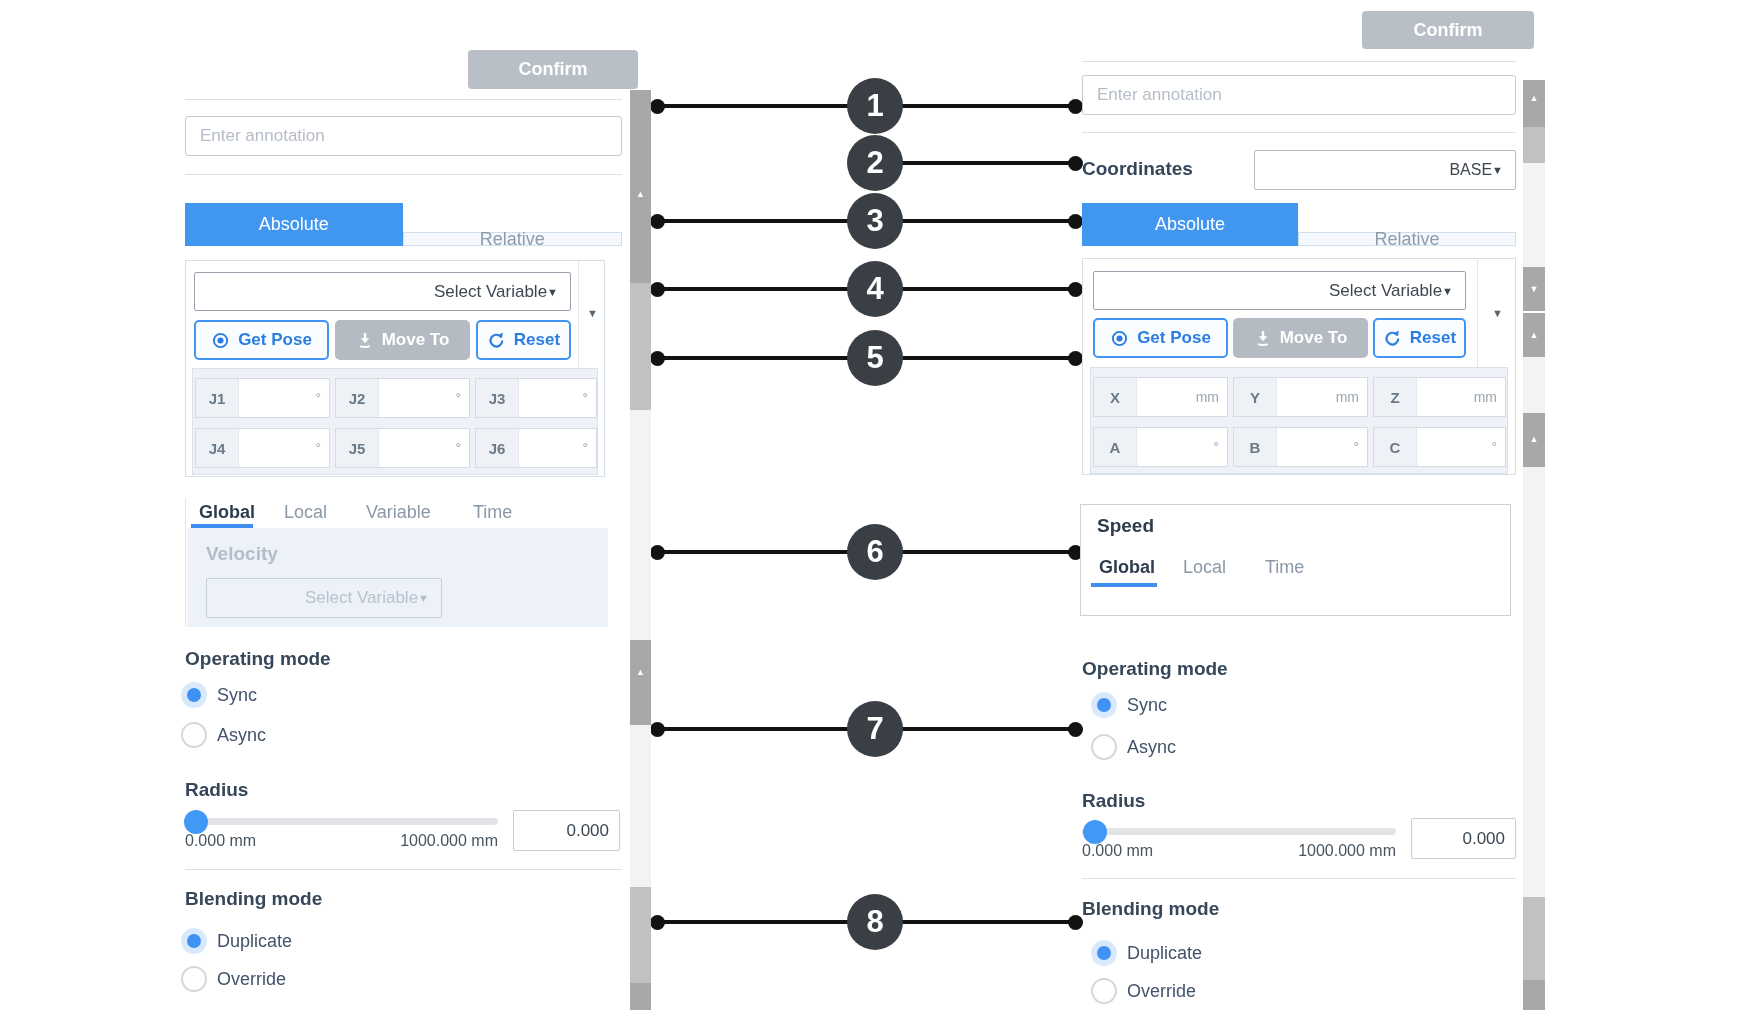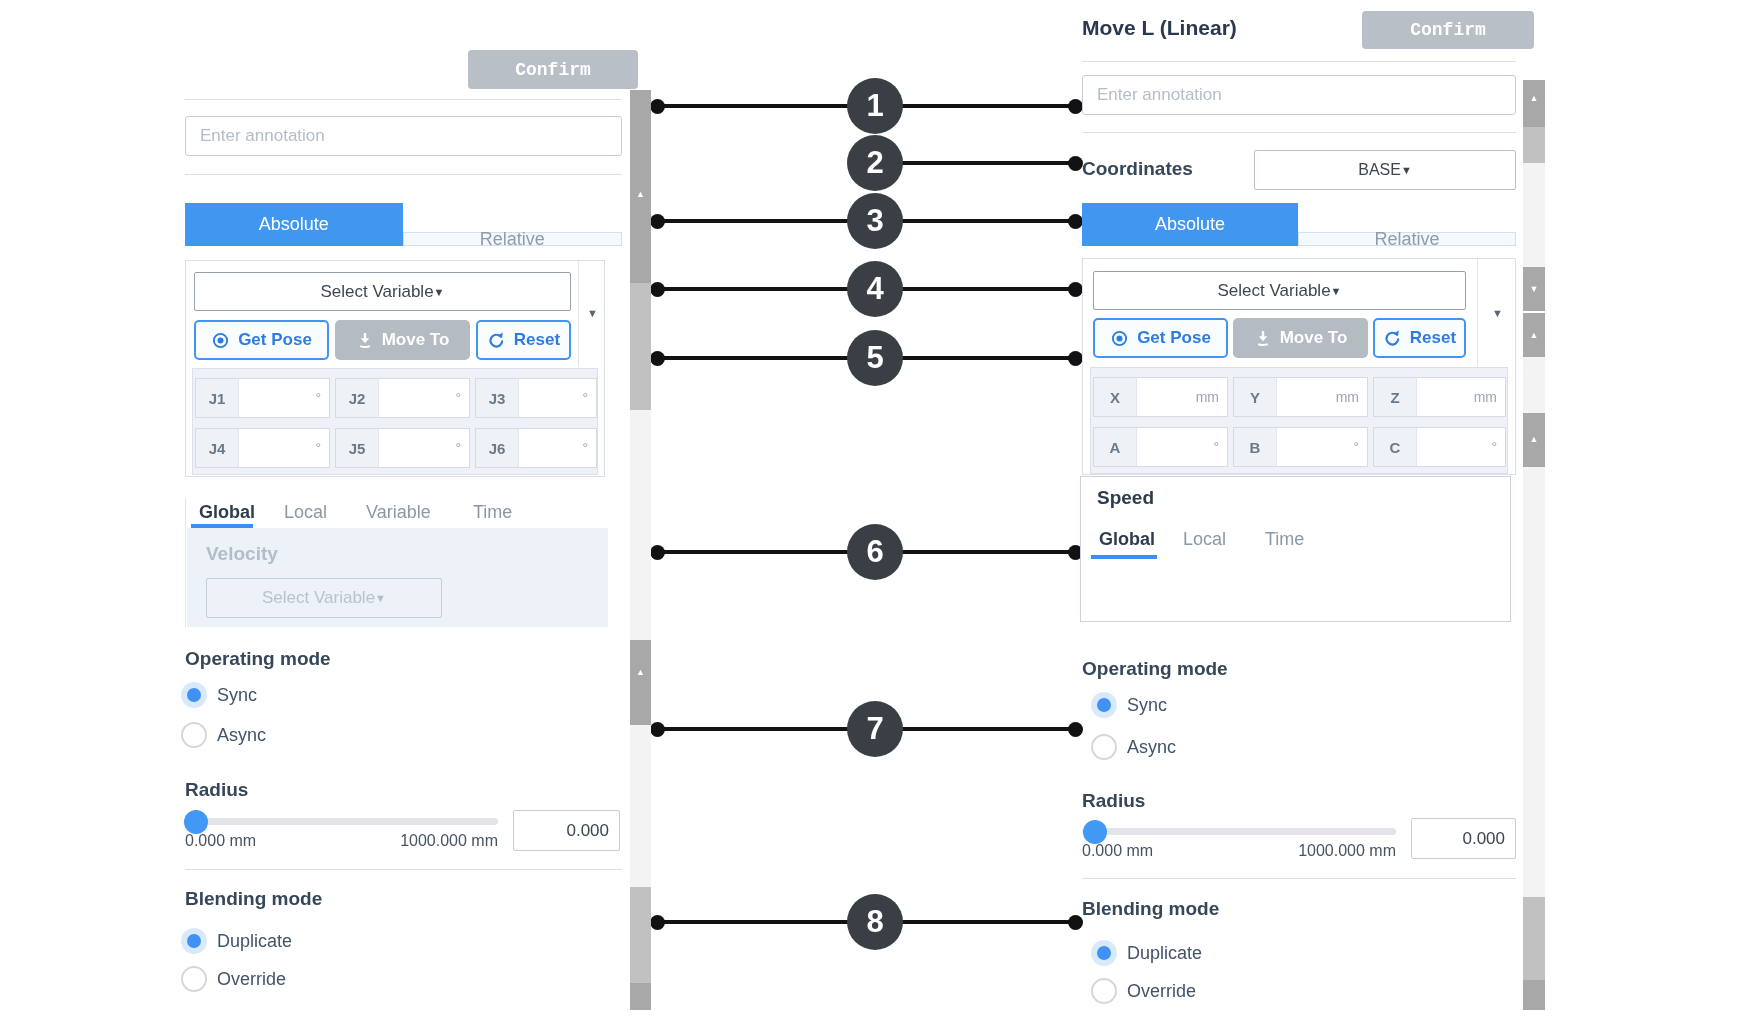--- a/index.html
+++ b/index.html
@@ -1,28 +1,28 @@
 <!DOCTYPE html>
 <html><head>
 <meta charset="utf-8">
 <style>
   html,body{margin:0;padding:0;background:#fff;font-family:"Liberation Sans",sans-serif;}
   #page{position:relative;width:1761px;height:1027px;background:#fff;overflow:hidden;}
   .abs{position:absolute;}
   .panel-title{font-size:21px;font-weight:bold;color:#2b3950;}
-  .btn-confirm{background:#b9bfc6;border-radius:4px;color:#fff;font-size:18px;font-weight:bold;display:flex;align-items:center;justify-content:center;cursor:pointer;font-family:Liberation Mono, monospace;}
+  .btn-confirm{background:#b9bfc6;border-radius:4px;color:#fff;font-size:18px;font-weight:bold;display:flex;align-items:center;justify-content:center;cursor:pointer;}
   .divider{height:1px;background:#dcdfe4;}
   .annot{box-sizing:border-box;border:1px solid #c6ccd4;border-radius:3px;padding:0 14px;font-size:17px;color:#4a5866;outline:none;font-family:"Liberation Sans",sans-serif;background:#fff;}
   .annot::placeholder{color:#b5bdc7;}
   .tabs{display:flex;}
   .tab{flex:1;display:flex;align-items:center;justify-content:center;font-size:18px;box-sizing:border-box;}
   .tab.active{background:#4197f0;color:#fff;}
   .tab.inactive{background:#f5f9fd;border:1px solid #cfe0f0;color:#8d9dad;margin-top:29px;}
   .groupbox{box-sizing:border-box;border:1px solid #d9dfe7;background:#fff;}
-  .selectbox{box-sizing:border-box;border:1px solid #99a2ac;border-radius:2px;background:#fff;display:flex;align-items:center;justify-content:center;padding:0 12px;font-size:17px;color:#3d4752;}
+  .selectbox{box-sizing:border-box;border:1px solid #99a2ac;border-radius:2px;background:#fff;display:flex;align-items:center;justify-content:flex-end;padding:0 12px;font-size:17px;color:#3d4752;}
   .selectbox .caret{font-size:11px;color:#3b4653;}
   .selectbox.disabled{border:1px solid #c6cfda;background:transparent;color:#b9c3cf;}
   .selectbox.disabled .caret{color:#b3bdc9;}
   .btn-outline{box-sizing:border-box;border:2px solid #4194f3;border-radius:5px;background:#fafdff;color:#2b7de2;font-weight:bold;font-size:17px;display:flex;align-items:center;justify-content:center;gap:8px;cursor:pointer;}
   .btn-gray{box-sizing:border-box;border-radius:5px;background:#b5bbc2;color:#fff;font-weight:bold;font-size:17px;display:flex;align-items:center;justify-content:center;gap:8px;cursor:pointer;}
   .fieldsbox{box-sizing:border-box;background:#eef2f8;border:1px solid #dbe1ea;}
   .field{box-sizing:border-box;background:#fff;border:1px solid #d5dbe3;display:flex;align-items:stretch;}
   .field .flabel{width:42px;background:#eef1f5;border-right:1px solid #e4e8ee;color:#6b7a89;font-weight:bold;font-size:15px;display:flex;align-items:center;justify-content:center;}
   .field .funit{margin-left:auto;display:flex;align-items:center;padding-right:8px;color:#9aa6b2;font-size:14px;}
   .stab{font-size:18px;color:#8b98a6;cursor:pointer;}
@@ -233,21 +233,20 @@
   <div class="abs range-label" style="left:298px;top:832px;width:200px;text-align:right;">1000.000 mm</div>
   <div class="abs valbox" style="left:513px;top:810px;width:107px;height:41px;">0.000</div>
 
   <div class="abs divider" style="left:185px;top:869px;width:437px;"></div>
   <div class="abs section-h" style="left:185px;top:888px;">Blending mode</div>
   <div class="radio sel" style="left:181px;top:928px;"></div>
   <div class="abs radio-label" style="left:217px;top:931px;">Duplicate</div>
   <div class="radio unsel" style="left:181px;top:966px;"></div>
   <div class="abs radio-label" style="left:217px;top:969px;">Override</div>
 
-  <div class="abs panel-title" style="left:1082px;top:16px;width:280px;height:30px;">Move L (Linear)</div>
   <div class="abs btn-confirm" style="left:1362px;top:11px;width:172px;height:38px;">Confirm</div>
   <div class="abs divider" style="left:1082px;top:61px;width:434px;"></div>
 
   <input class="abs annot" style="left: 1082px; top: 75px; width: 434px; height: 40px;" type="text" placeholder="Enter annotation">
   <div class="abs divider" style="left:1082px;top:132px;width:434px;"></div>
 
   <div class="abs section-h" style="left:1082px;top:158px;">Coordinates</div>
   <div class="abs selectbox" style="left:1254px;top:150px;width:262px;height:40px;border-color:#b9bfc7;color:#3c4650;font-size:16px;">
     <span>BASE</span>
     <span class="caret">▼</span>
@@ -309,21 +308,21 @@
   </div>
   <div class="abs field" style="left:1233px;top:427px;width:135px;height:40px;">
     <span class="flabel">B</span>
     <span class="funit">°</span>
   </div>
   <div class="abs field" style="left:1373px;top:427px;width:133px;height:40px;">
     <span class="flabel">C</span>
     <span class="funit">°</span>
   </div>
 
-  <div class="abs speedbox" style="left:1080px;top:476px;width:431px;height:146px;">
+  <div class="abs speedbox" style="left:1080px;top:504px;width:431px;height:112px;">
     <div class="abs section-h" style="left:16px;top:10px;color:#2e3d4e;">Speed</div>
     <span class="stab active abs" style="left:18px;top:52px;">Global</span>
     <span class="stab abs" style="left:102px;top:52px;">Local</span>
     <span class="stab abs" style="left:184px;top:52px;">Time</span>
     <div class="underline abs" style="left:10px;top:78px;width:66px;"></div>
   </div>
 
   <div class="abs section-h" style="left:1082px;top:658px;">Operating mode</div>
   <div class="radio sel" style="left:1091px;top:692px;"></div>
   <div class="abs radio-label" style="left:1127px;top:695px;">Sync</div>

